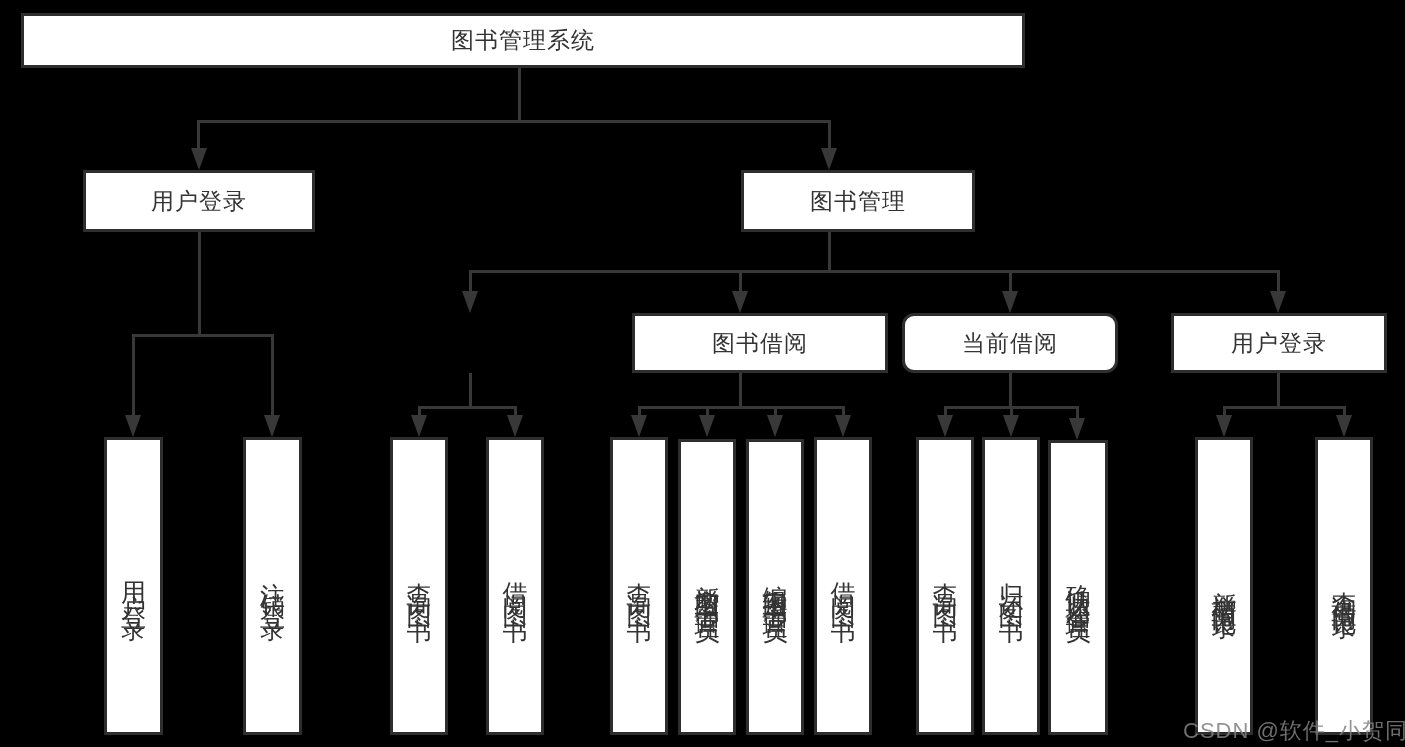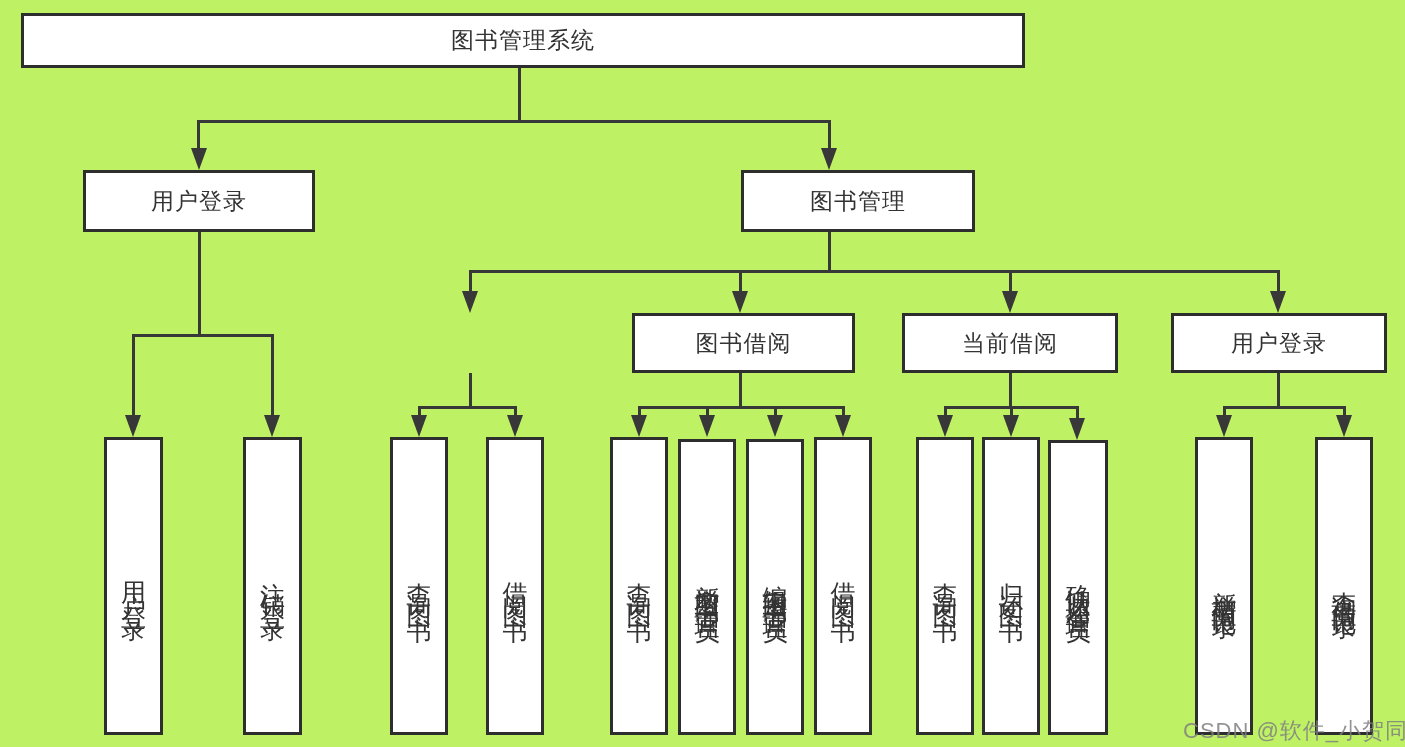--- a/index.html
+++ b/index.html
@@ -1,20 +1,20 @@
 <!DOCTYPE html>
 <html><head>
 <meta charset="utf-8">
 <style>
   html, body { margin: 0; padding: 0; background: #ffffff; }
   #canvas {
     position: relative;
     width: 1405px;
     height: 747px;
-    background: #bef264;
+    background: #000000;
     font-family: "Liberation Sans", "DejaVu Sans", sans-serif;
     overflow: hidden;
     text-align: center;
   }
   .node {
     position: absolute;
     background: #ffffff;
     border: 3px solid #2e2e2e;
     box-sizing: border-box;
     display: flex;
@@ -99,24 +99,24 @@
   <div class="hline" style="left:469px; top:270px; width:811px;"></div>
   <div class="vline" style="left:469px;  top:270px; height:24px;"></div>
   <div class="arrow" style="left:462px;  top:291px;"></div>
   <div class="vline" style="left:739px;  top:270px; height:24px;"></div>
   <div class="arrow" style="left:732px;  top:291px;"></div>
   <div class="vline" style="left:1009px; top:270px; height:24px;"></div>
   <div class="arrow" style="left:1002px; top:291px;"></div>
   <div class="vline" style="left:1277px; top:270px; height:24px;"></div>
   <div class="arrow" style="left:1270px; top:291px;"></div>
 
-  <div class="node h-node" style="left:632px; top:313px; width:223px; height:60px;">
+  <div class="node h-node" style="left:632px; top:313px; width:256px; height:60px;">
     <span class="label">图书借阅</span>
   </div>
-  <div class="node h-node" style="left:902px; top:313px; width:216px; height:60px;">
+  <div class="node h-node" style="left:902px; top:313px; width:216px; height:60px;border-radius:12px;">
     <span class="label">当前借阅</span>
   </div>
   <div class="node h-node" style="left:1171px; top:313px; width:216px; height:60px;">
     <span class="label">用户登录</span>
   </div>
 
   <div class="vline" style="left:469px; top:373px; height:35px;"></div>
   <div class="hline" style="left:418px; top:406px; width:98px;"></div>
   <div class="vline" style="left:418px; top:406px; height:12px;"></div>
   <div class="arrow" style="left:411px; top:415px;"></div>

